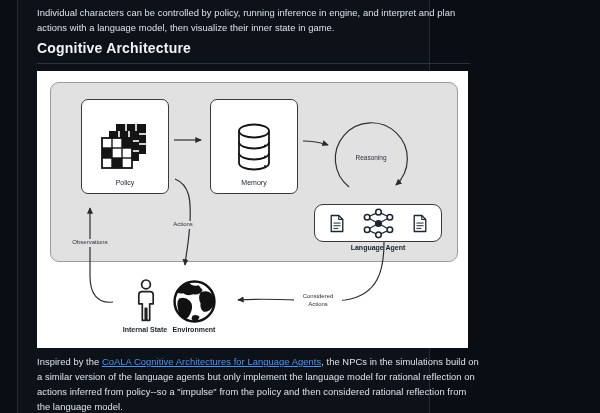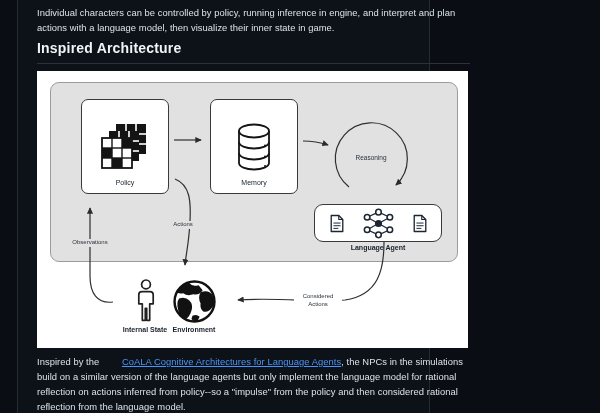--- a/index.html
+++ b/index.html
@@ -7,21 +7,21 @@
   body { background:#0a0e14; font-family:"Liberation Sans", sans-serif; position:relative; }
 
   .content-col {
     position:absolute; left:17px; top:0; width:413px; height:413px;
     background:#0d1218; border-left:1px solid #232b35; border-right:1px solid #232b35;
   }
   .para {
     position:absolute; left:19px; width:442px;
     font-size:9.4px; line-height:15px; color:#dbe2ea; letter-spacing:0.05px;
   }
-  .para a { color:#4a94f8; text-decoration:underline; cursor:pointer;margin-left:20px; }
+  .para a { color:#4a94f8; text-decoration:underline; cursor:pointer; }
   .h2 {
     position:absolute; left:19px; top:40px;
     font-size:14px; font-weight:700; color:#f0f4f8; letter-spacing:0.2px;
   }
   .hrule { position:absolute; left:19px; top:63px; width:433px; height:1px; background:#2a323d; }
 
   
   .panel {
     position:absolute; left:19px; top:71px; width:431px; height:277px;
     background:#ffffff;
@@ -48,21 +48,21 @@
   }
   .arrows-svg { left:0; top:0; }
 </style>
 </head>
 <body>
 
 <div class="content-col">
 
   <p class="para" style="top:5px;">Individual characters can be controlled by policy, running inference in engine, and interpret and plan actions with a language model, then visualize their inner state in game.</p>
 
-  <div class="h2">Inspired Architecture</div>
+  <div class="h2">Cognitive Architecture</div>
   <div class="hrule"></div>
 
   <div class="panel">
 
     <div class="gray-rect"></div>
 
     <svg class="arrows-svg" width="431" height="277" viewBox="0 0 431 277">
       <defs>
         <marker id="ah" markerUnits="userSpaceOnUse" markerWidth="7" markerHeight="7" viewBox="0 0 8 8" refX="6.5" refY="4" orient="auto">
           <path d="M0,0.5 L7.5,4 L0,7.5 Z" fill="#2b2b2b"></path>

